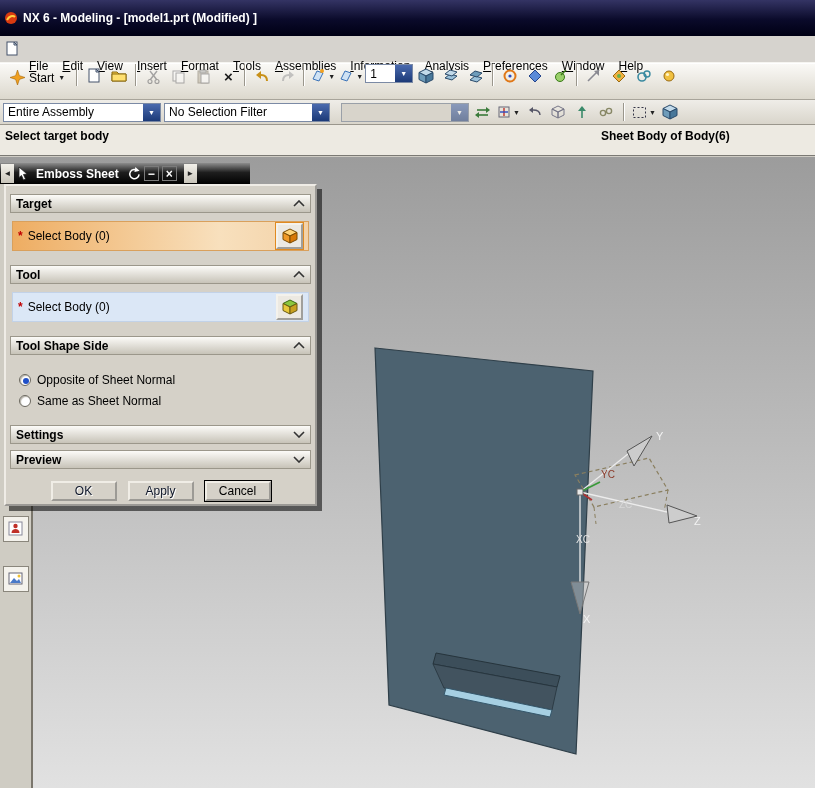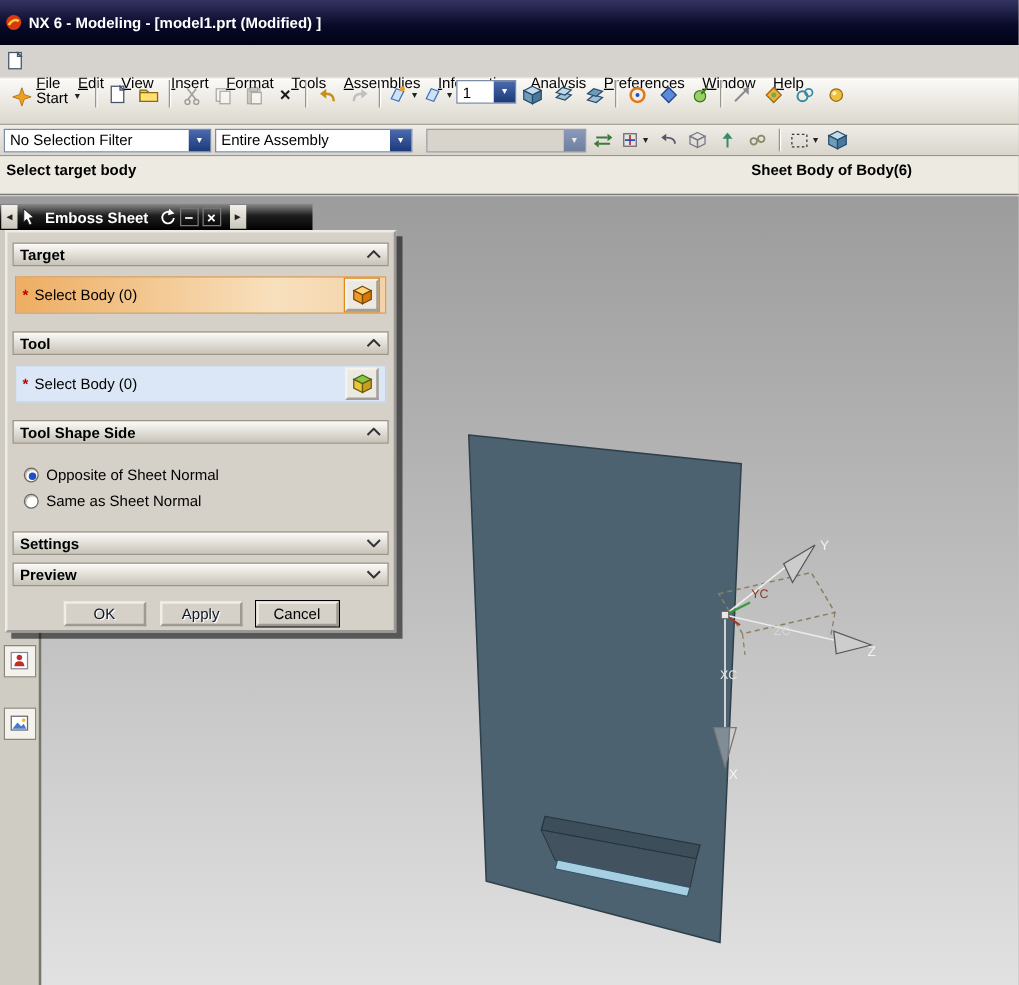--- a/index.html
+++ b/index.html
@@ -350,26 +350,26 @@
     </div>
   <div class="tbtn">
       <svg class="ic" width="16" height="16">
         <circle cx="8" cy="8" r="5" fill="#f0c040" stroke="#9a6a10"></circle>
         <circle cx="6.5" cy="6.5" r="1.6" fill="#fff4c8"></circle>
       </svg>
     </div>
 </div>
 
 <div class="toolbar2">
+  <div class="combo" style="width:158px">
+    <span class="val">Entire Assembly</span>
+    <span class="drop">▼</span>
+  </div>
   <div class="combo" style="width:166px">
     <span class="val">No Selection Filter</span>
-    <span class="drop">▼</span>
-  </div>
-  <div class="combo" style="width:158px">
-    <span class="val">Entire Assembly</span>
     <span class="drop">▼</span>
   </div>
   <div class="combo disabled" style="width:128px;margin-left:8px">
     <span class="val"></span>
     <span class="drop" style="opacity:.55">▼</span>
   </div>
   <div class="tbtn sm">
       <svg class="ic" width="15" height="14">
         <path d="M2 5h9" stroke="#3a7a3a" stroke-width="1.6"></path>
         <polygon points="11,2 15,5 11,8" fill="#3a7a3a"></polygon>

